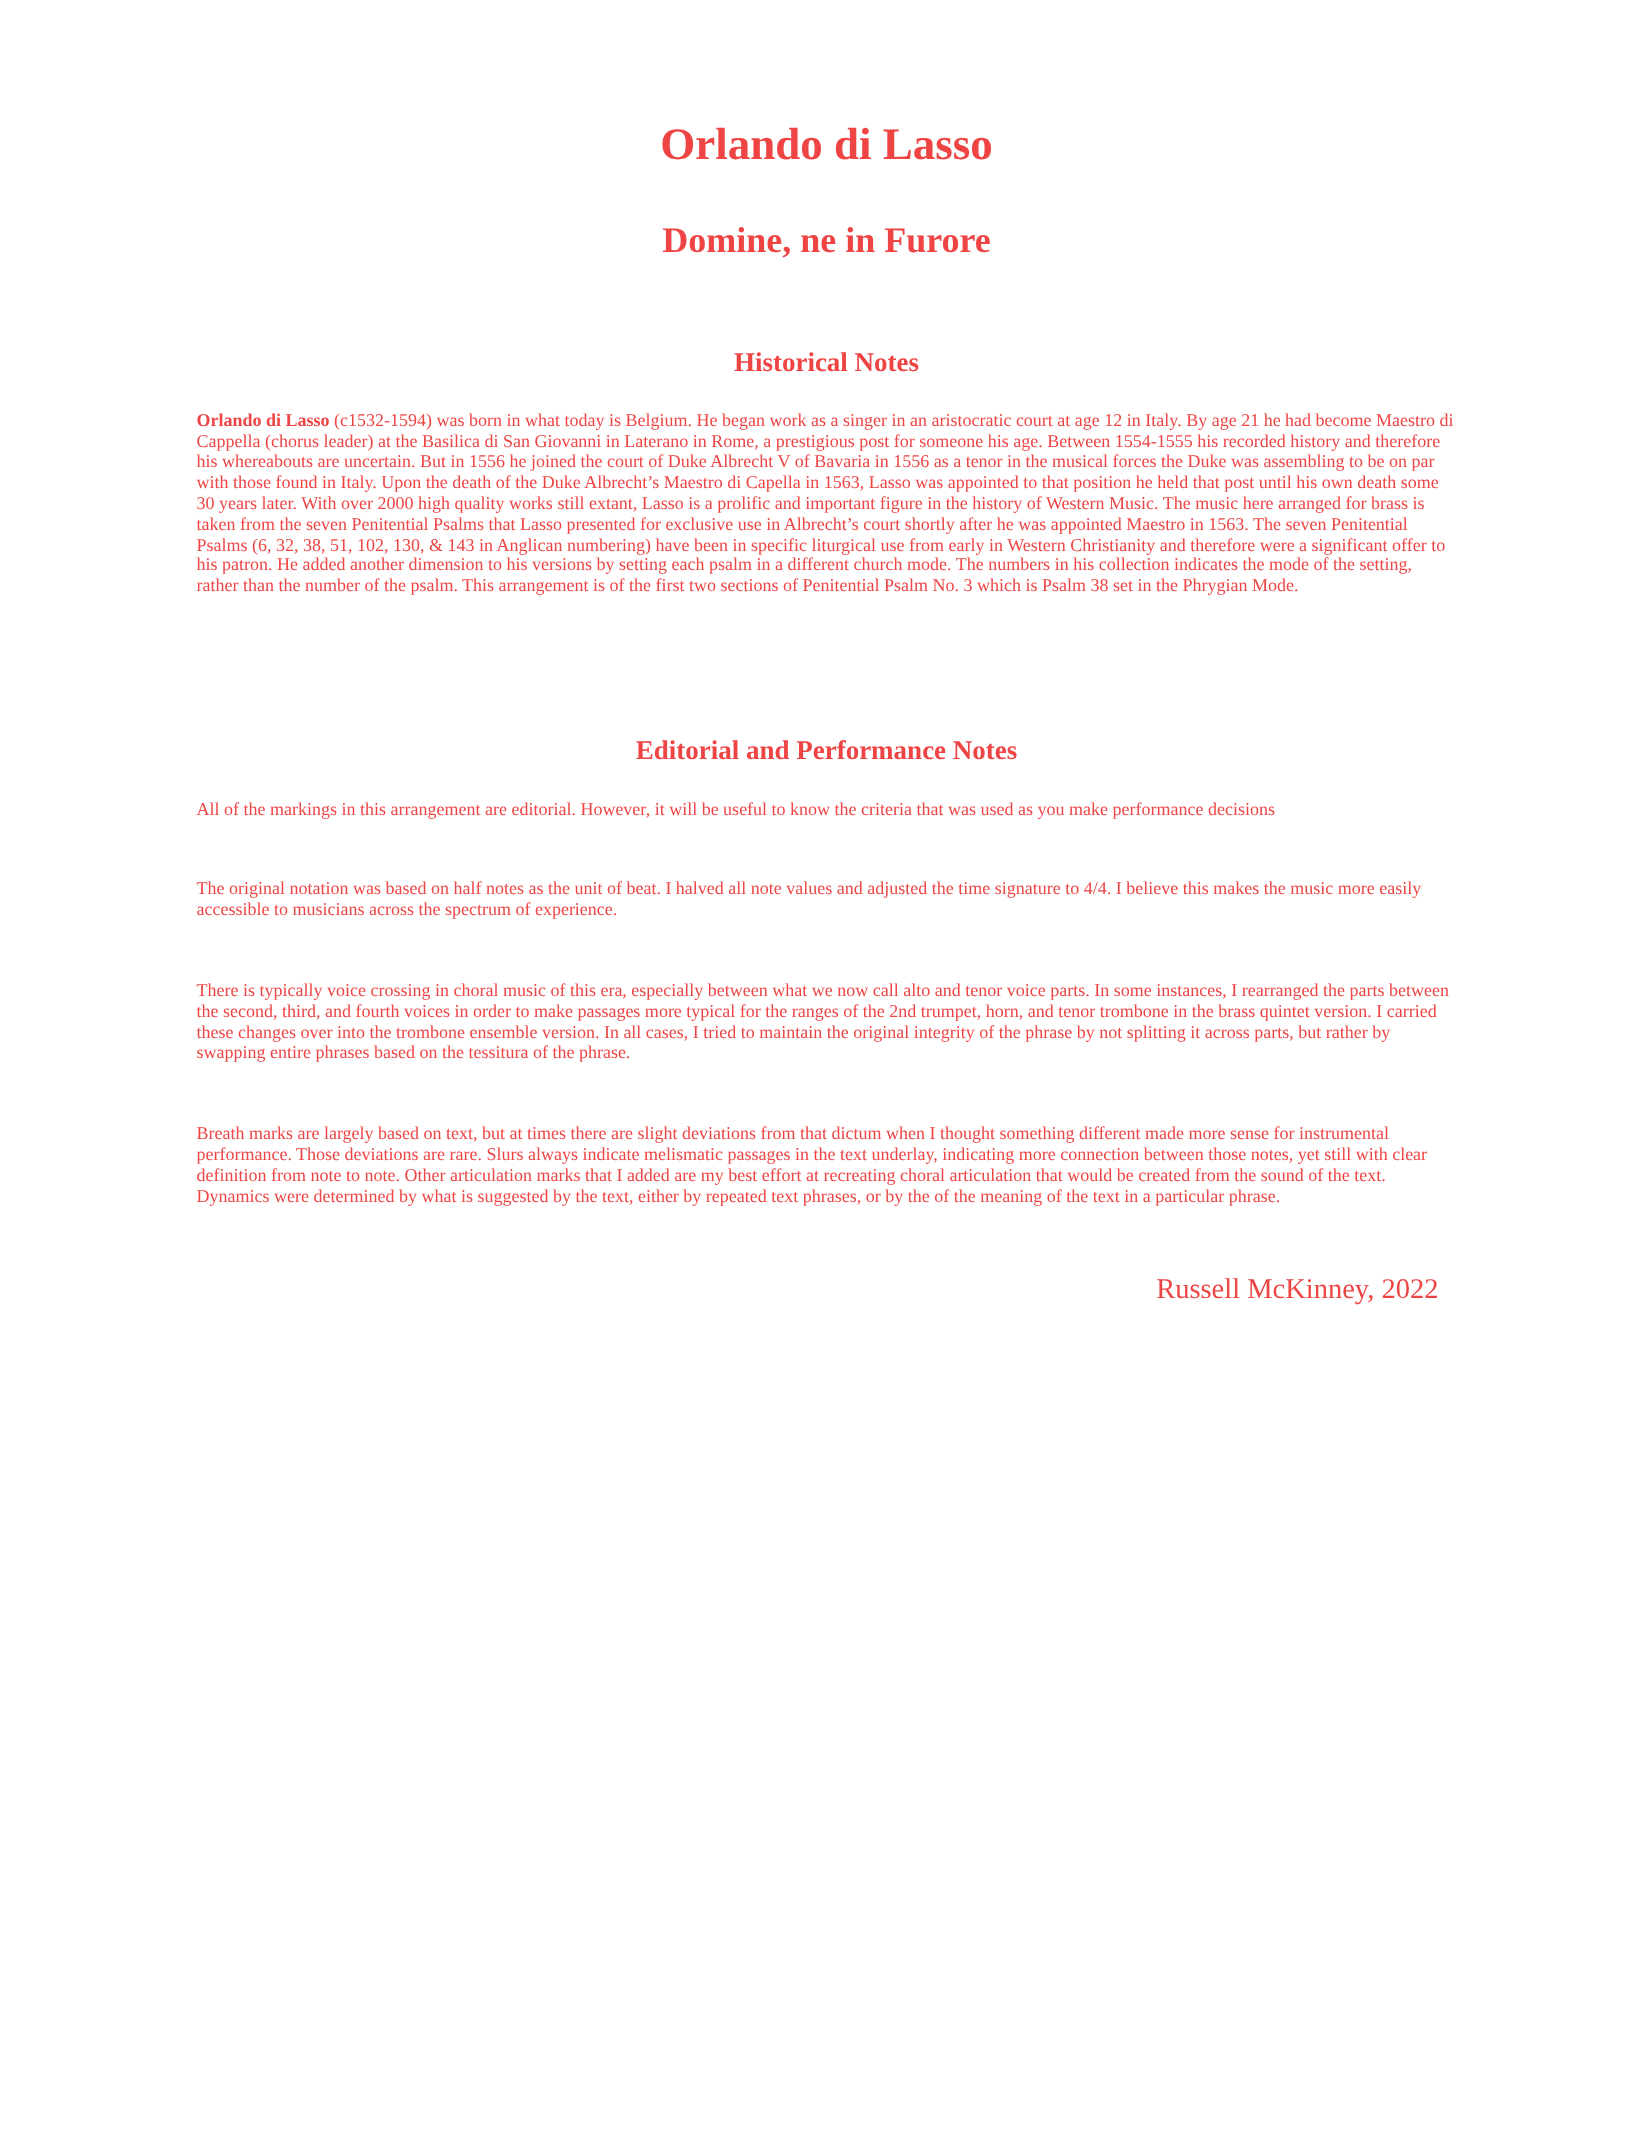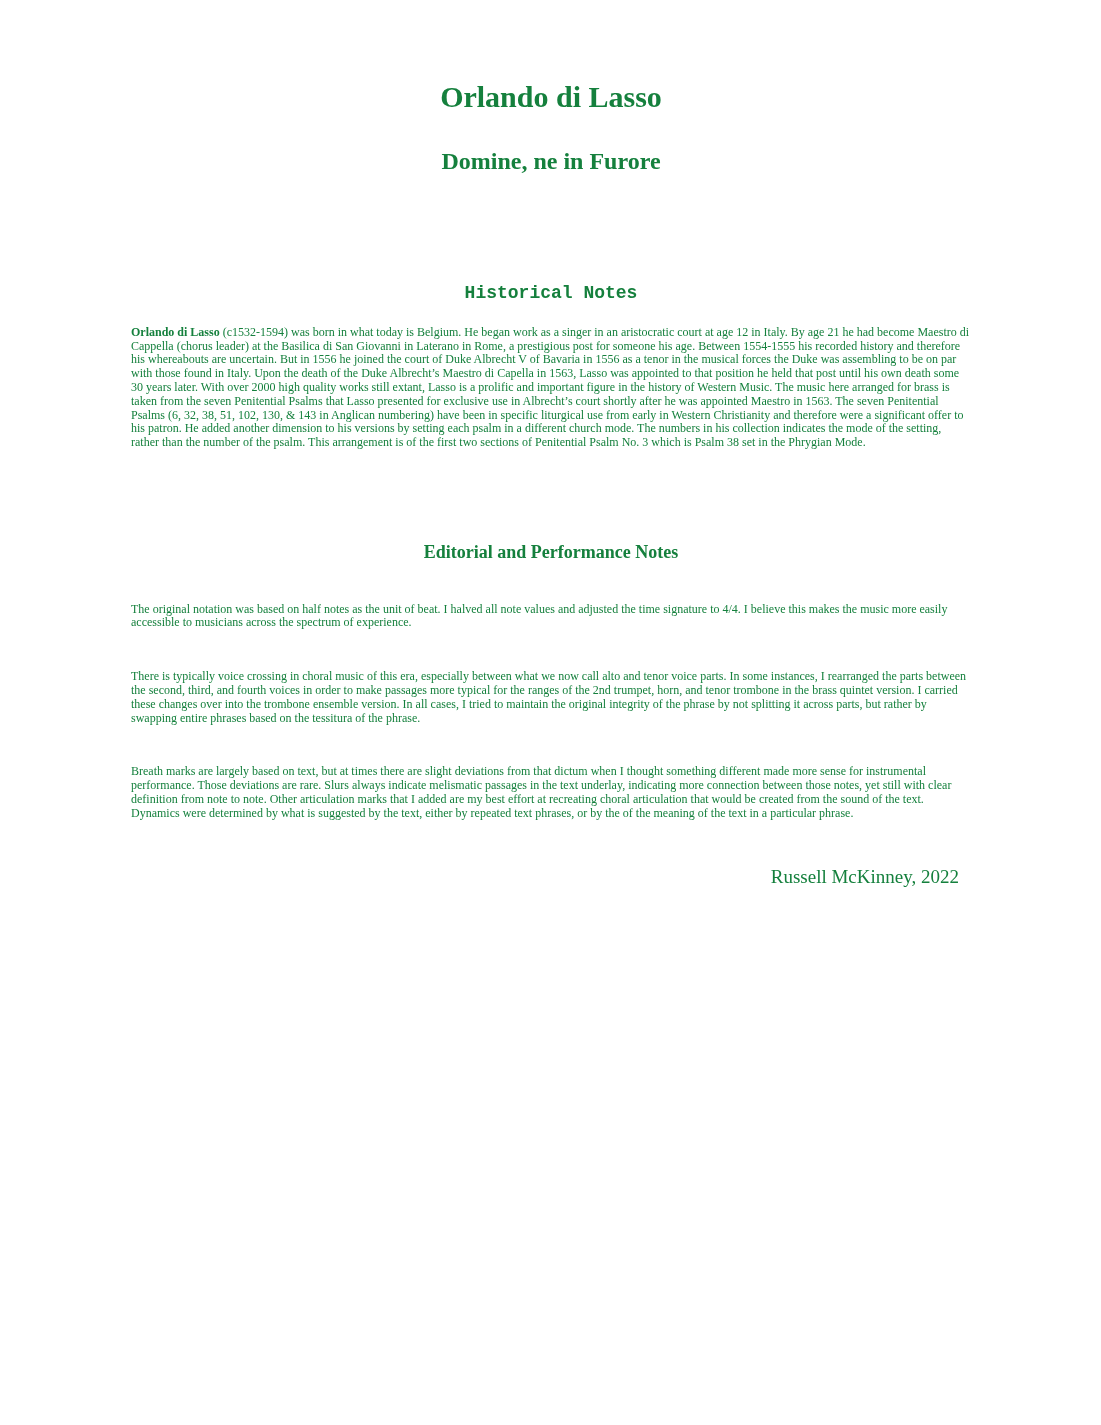--- a/index.html
+++ b/index.html
@@ -5,21 +5,21 @@
   html, body {
     margin: 0;
     padding: 0;
     background: #ffffff;
   }
   .page {
     position: relative;
     width: 1101px;
     height: 1425px;
     background: #ffffff;
-    color: #15803d;
+    color: #ef4444;
     font-family: "Liberation Serif", serif;
     overflow: hidden;
     box-sizing: border-box;
   }
   .content {
     padding: 0 130px 0 131px;
   }
   .doc-title {
     margin: 80px 0 0 0;
     text-align: center;
@@ -35,22 +35,21 @@
     line-height: 1.15;
   }
   .section-heading {
     margin: 0;
     text-align: center;
     font-size: 18px;
     font-weight: bold;
     line-height: 1.15;
   }
   .heading-historical {
-    margin-top: 108px;
-    font-family: Liberation Mono, monospace;
+    margin-top: 56px;
   }
   .heading-editorial {
     margin-top: 92px;
   }
   .body-para {
     margin: 22px 0 0 0;
     font-size: 12px;
     line-height: 1.15;
     text-align: left;
   }
@@ -76,20 +75,21 @@
     <h1 class="doc-title">Orlando di Lasso</h1>
 
     <h2 class="doc-subtitle">Domine, ne in Furore</h2>
 
     <h3 class="section-heading heading-historical">Historical Notes</h3>
 
     <p class="body-para"><span class="lead-bold">Orlando di Lasso</span><span> (c1532-1594) was born in what today is Belgium. He began work as a singer in an aristocratic court at age 12 in Italy. By age 21 he had become Maestro di Cappella (chorus leader) at the Basilica di San Giovanni in Laterano in Rome, a prestigious post for someone his age. Between 1554-1555 his recorded history and therefore his whereabouts are uncertain. But in 1556 he joined the court of Duke Albrecht V of Bavaria in 1556 as a tenor in the musical forces the Duke was assembling to be on par with those found in Italy. Upon the death of the Duke Albrecht’s Maestro di Capella in 1563, Lasso was appointed to that position he held that post until his own death some 30 years later. With over 2000 high quality works still extant, Lasso is a prolific and important figure in the history of Western Music. The music here arranged for brass is taken from the seven Penitential Psalms that Lasso presented for exclusive use in Albrecht’s court shortly after he was appointed Maestro in 1563. The seven Penitential Psalms (6, 32, 38, 51, 102, 130, &amp; 143 in Anglican numbering) have been in specific liturgical use from early in Western Christianity and therefore were a significant offer to his patron. He added another dimension to his versions by setting each psalm in a different church mode. The numbers in his collection indicates the mode of the setting, rather than the number of the psalm. This arrangement is of the first two sections of Penitential Psalm No. 3 which is Psalm 38 set in the Phrygian Mode.</span></p>
 
     <h3 class="section-heading heading-editorial">Editorial and Performance Notes</h3>
 
+    <p class="body-para">All of the markings in this arrangement are editorial. However, it will be useful to know the criteria that was used as you make performance decisions</p>
 
     <p class="body-para para-gap">The original notation was based on half notes as the unit of beat. I halved all note values and adjusted the time signature to 4/4. I believe this makes the music more easily accessible to musicians across the spectrum of experience.</p>
 
     <p class="body-para para-gap">There is typically voice crossing in choral music of this era, especially between what we now call alto and tenor voice parts. In some instances, I rearranged the parts between the second, third, and fourth voices in order to make passages more typical for the ranges of the 2nd trumpet, horn, and tenor trombone in the brass quintet version. I carried these changes over into the trombone ensemble version. In all cases, I tried to maintain the original integrity of the phrase by not splitting it across parts, but rather by swapping entire phrases based on the tessitura of the phrase.</p>
 
     <p class="body-para para-gap">Breath marks are largely based on text, but at times there are slight deviations from that dictum when I thought something different made more sense for instrumental performance. Those deviations are rare. Slurs always indicate melismatic passages in the text underlay, indicating more connection between those notes, yet still with clear definition from note to note. Other articulation marks that I added are my best effort at recreating choral articulation that would be created from the sound of the text. Dynamics were determined by what is suggested by the text, either by repeated text phrases, or by the of the meaning of the text in a particular phrase.</p>
 
     <p class="signature">Russell McKinney, 2022</p>
 
   </div>

